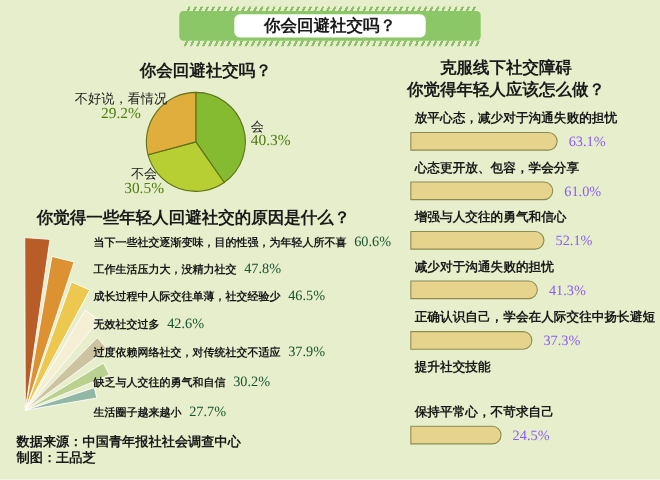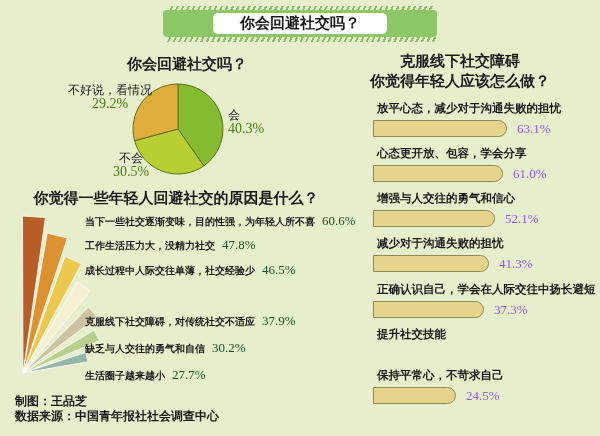--- a/index.html
+++ b/index.html
@@ -96,22 +96,25 @@
 
   <div class="fan-row" style="top:211px">
     <span class="lab">当下一些社交逐渐变味，目的性强，为年轻人所不喜</span><span class="val">60.6%</span>
   </div>
   <div class="fan-row" style="top:235px">
     <span class="lab">工作生活压力大，没精力社交</span><span class="val">47.8%</span>
   </div>
   <div class="fan-row" style="top:260px">
     <span class="lab">成长过程中人际交往单薄，社交经验少</span><span class="val">46.5%</span>
   </div>
+  <div class="fan-row" style="top:285px">
+    <span class="lab">无效社交过多</span><span class="val">42.6%</span>
+  </div>
   <div class="fan-row" style="top:311px">
-    <span class="lab">克服线下社交障碍，对传统社交不适应</span><span class="val">37.9%</span>
+    <span class="lab">过度依赖网络社交，对传统社交不适应</span><span class="val">37.9%</span>
   </div>
   <div class="fan-row" style="top:338px">
     <span class="lab">缺乏与人交往的勇气和自信</span><span class="val">30.2%</span>
   </div>
   <div class="fan-row" style="top:365px">
     <span class="lab">生活圈子越来越小</span><span class="val">27.7%</span>
   </div>
 
   <div class="right-title rt1">克服线下社交障碍</div>
   <div class="right-title rt2">你觉得年轻人应该怎么做？</div>
@@ -156,17 +159,17 @@
   </div>
   <div class="right-row" style="top:367px">
     <div class="rbar-label">保持平常心，不苛求自己</div>
     <div class="rbar-line">
         <div class="rbar" style="width: 81px;"></div>
         <span class="rbar-value">24.5%</span>
       </div>
   </div>
 
   <div class="footer">
+    <div>数据来源：中国青年报社社会调查中心</div>
     <div>制图：王品芝</div>
-    <div>数据来源：中国青年报社社会调查中心</div>
   </div>
 
 </div>
 
 </body></html>

